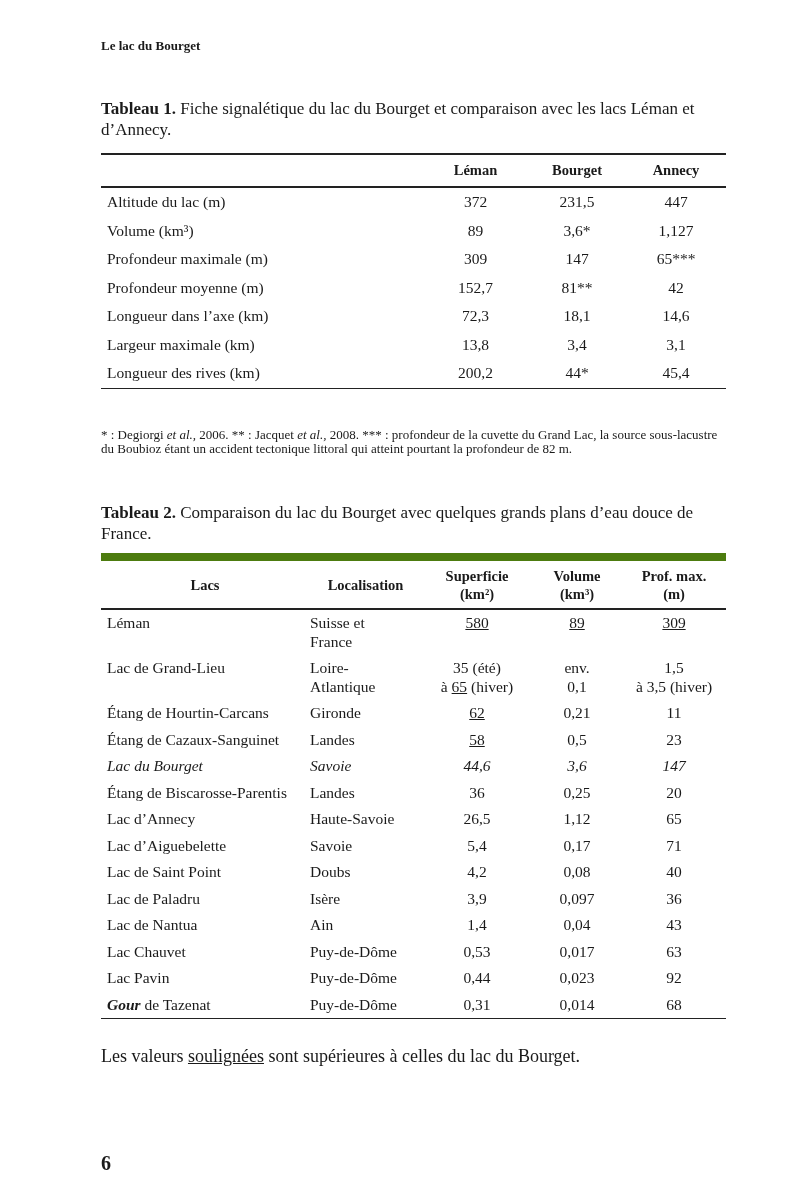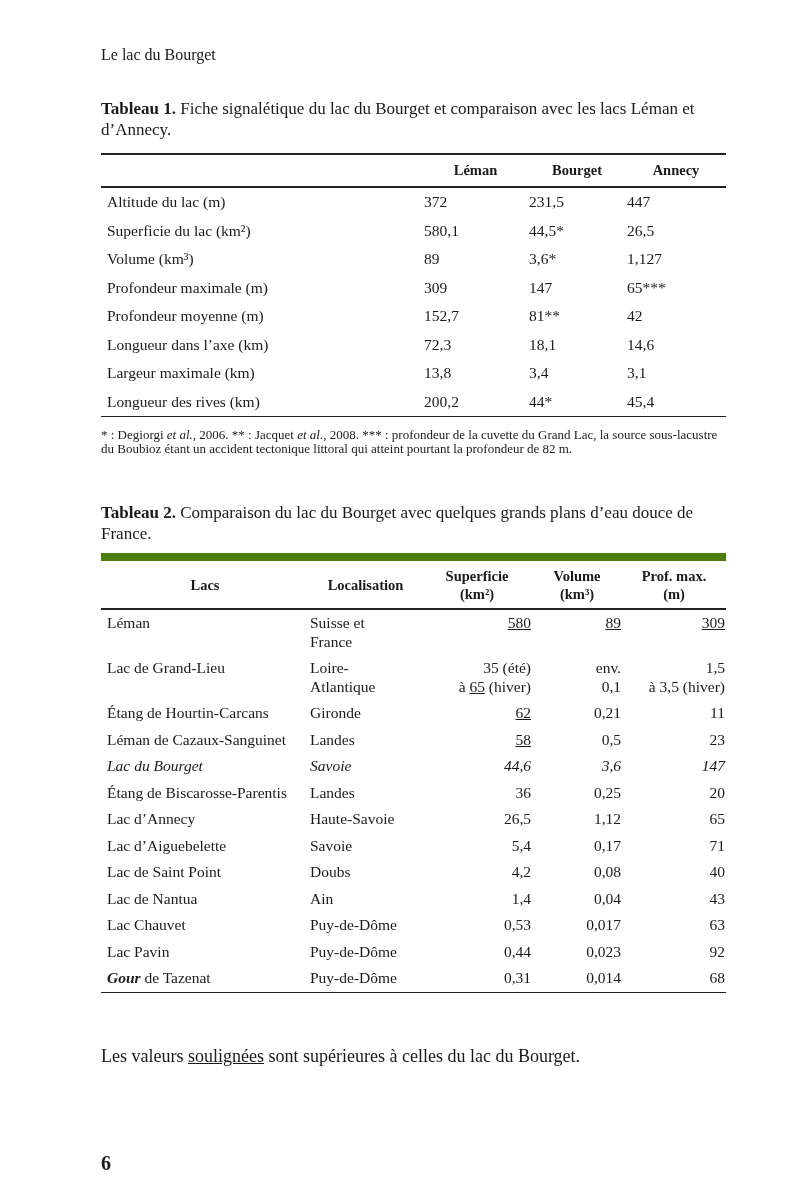--- a/index.html
+++ b/index.html
@@ -1,36 +1,36 @@
 <!DOCTYPE html>
 <html><head>
 <meta charset="utf-8">
 <style>
   html, body { margin: 0; padding: 0; background: #ffffff; }
   body { width: 800px; height: 1200px; position: relative; font-family: "Liberation Serif", "DejaVu Serif", serif; color: #1a1a1a; }
-  .running-head { position: absolute; left: 101px; top: 38px; font-size: 16px; font-weight: normal; margin-top: 8px; }
+  .running-head { position: absolute; left: 101px; top: 38px; font-size: 13px; font-weight: bold; }
   .caption { position: absolute; left: 101px; width: 625px; font-size: 17px; line-height: 21px; }
   .caption b { font-weight: bold; }
   #cap1 { top: 98px; }
   #cap2 { top: 502px; }
   table { position: absolute; left: 101px; width: 625px; border-collapse: collapse; font-size: 15.5px; }
   #t1 { top: 153px; border-top: 2px solid #222; border-bottom: 1.5px solid #222; }
   #t1 thead th { font-weight: bold; font-size: 14.5px; height: 29px; border-bottom: 2px solid #222; text-align: center; vertical-align: middle; }
   #t1 tbody td { height: 26.5px; vertical-align: middle; }
   #t1 td.lbl { padding-left: 6px; text-align: left; }
-  #t1 td.num { text-align: left; }
+  #t1 td.num { text-align: center; }
   #t1 col.c1 { width: 322px; } #t1 col.c2 { width: 105px; } #t1 col.c3 { width: 98px; } #t1 col.c4 { width: 100px; }
   .note1 { position: absolute; left: 101px; top: 428px; width: 632px; font-size: 13px; line-height: 14px; }
   .note1 i { font-style: italic; }
   #t2 { top: 553px; border-top: 8px solid #4d7c0f; border-bottom: 1.5px solid #222; }
   #t2 thead th { font-weight: bold; font-size: 14.5px; height: 45px; border-bottom: 2px solid #222; text-align: center; vertical-align: middle; line-height: 18px; }
   #t2 tbody td { vertical-align: top; padding-top: 4px; padding-bottom: 4px; line-height: 18.5px; }
   #t2 td.lac { padding-left: 6px; text-align: left; }
   #t2 td.loc { text-align: left; margin-left: 32px; }
-  #t2 td.num { text-align: right; }
+  #t2 td.num { text-align: center; }
   #t2 col.a { width: 208px; } #t2 col.b { width: 113px; } #t2 col.c { width: 110px; } #t2 col.d { width: 90px; } #t2 col.e { width: 104px; }
   .it { font-style: italic; }
   .u { text-decoration: underline; }
   .note2 { position: absolute; left: 101px; top: 1046px; font-size: 18px; }
   .page-num { position: absolute; left: 101px; top: 1152px; font-size: 20px; font-weight: bold; }
 </style>
 </head>
 <body>
 
 <div class="running-head">Le lac du Bourget</div>
@@ -51,26 +51,20 @@
       <th>Bourget</th>
       <th>Annecy</th>
     </tr>
   </thead>
   <tbody>
     <tr>
         <td class="lbl">Altitude du lac (m)</td>
         <td class="num">372</td>
         <td class="num">231,5</td>
         <td class="num">447</td>
-      </tr>
-    <tr>
-        <td class="lbl">Superficie du lac (km²)</td>
-        <td class="num">580,1</td>
-        <td class="num">44,5*</td>
-        <td class="num">26,5</td>
       </tr>
     <tr>
         <td class="lbl">Volume (km³)</td>
         <td class="num">89</td>
         <td class="num">3,6*</td>
         <td class="num">1,127</td>
       </tr>
     <tr>
         <td class="lbl">Profondeur maximale (m)</td>
         <td class="num">309</td>
@@ -141,21 +135,21 @@
       <td class="num"><span>1,5</span><br><span>à 3,5 (hiver)</span></td>
     </tr>
     <tr>
       <td class="lac">Étang de Hourtin-Carcans</td>
       <td class="loc">Gironde</td>
       <td class="num"><span class="u">62</span></td>
       <td class="num">0,21</td>
       <td class="num">11</td>
     </tr>
     <tr>
-      <td class="lac">Léman de Cazaux-Sanguinet</td>
+      <td class="lac">Étang de Cazaux-Sanguinet</td>
       <td class="loc">Landes</td>
       <td class="num"><span class="u">58</span></td>
       <td class="num">0,5</td>
       <td class="num">23</td>
     </tr>
     <tr class="it">
       <td class="lac">Lac du Bourget</td>
       <td class="loc">Savoie</td>
       <td class="num">44,6</td>
       <td class="num">3,6</td>
@@ -183,20 +177,27 @@
         <td class="num">71</td>
       </tr>
     <tr>
         <td class="lac">Lac de Saint Point</td>
         <td class="loc">Doubs</td>
         <td class="num">4,2</td>
         <td class="num">0,08</td>
         <td class="num">40</td>
       </tr>
     <tr>
+        <td class="lac">Lac de Paladru</td>
+        <td class="loc">Isère</td>
+        <td class="num">3,9</td>
+        <td class="num">0,097</td>
+        <td class="num">36</td>
+      </tr>
+    <tr>
         <td class="lac">Lac de Nantua</td>
         <td class="loc">Ain</td>
         <td class="num">1,4</td>
         <td class="num">0,04</td>
         <td class="num">43</td>
       </tr>
     <tr>
         <td class="lac">Lac Chauvet</td>
         <td class="loc">Puy-de-Dôme</td>
         <td class="num">0,53</td>

